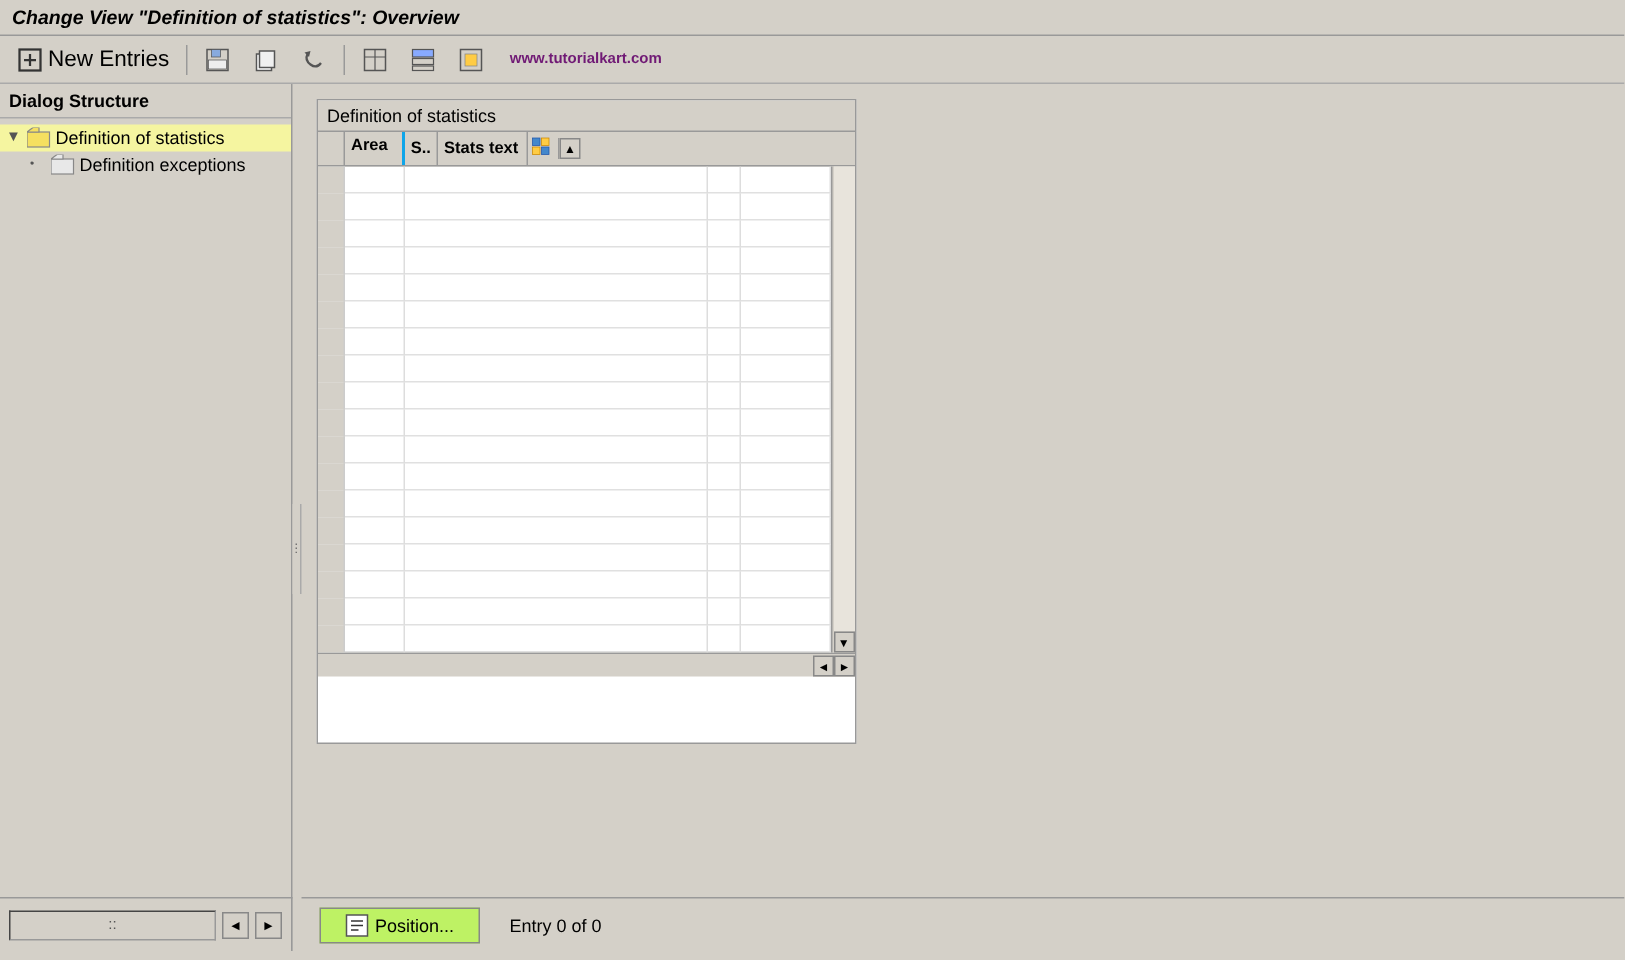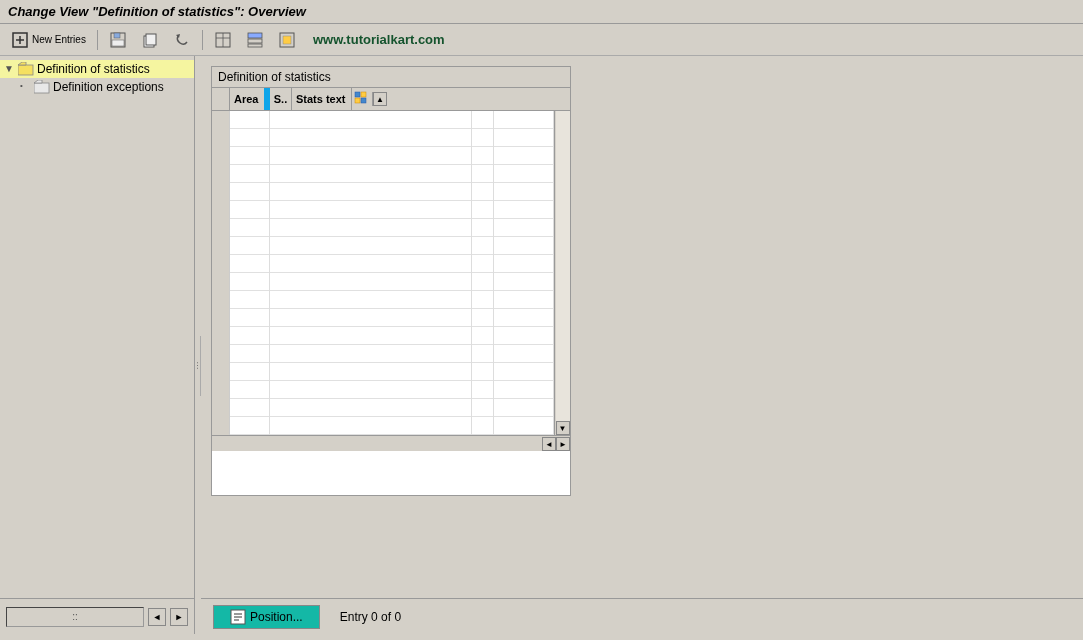--- a/index.html
+++ b/index.html
@@ -35,34 +35,34 @@
     }
 
     .toolbar-btn {
       display: inline-flex;
       align-items: center;
       gap: 3px;
       background: #d4d0c8;
       border: 1px solid transparent;
       padding: 2px 4px;
       cursor: pointer;
-      font-size: 10px;
+      font-size: 15px;
       color: #000;
     }
 
     .toolbar-separator {
       width: 1px;
       height: 20px;
       background: #999;
       margin: 0 2px;
     }
 
     .watermark {
-      color: #14532d;
-      font-size: 13px;
+      color: #701a75;
+      font-size: 10px;
       font-weight: bold;
       margin-left: 8px;
     }
 
     
     .dialog-structure {
       width: 195px;
       background: #d4d0c8;
       border-right: 1px solid #999;
       padding: 0;
@@ -143,24 +143,24 @@
       min-width: 18px;
       background: #d4d0c8;
       border-right: 1px solid #999;
       height: 22px;
     }
 
     .col-area {
       width: 40px;
       min-width: 40px;
       padding: 3px 4px;
-      border-right: 6px solid #0ea5e9;
+      border-right: 2px solid #0ea5e9;
       height: 22px;
       display: flex;
-      align-items: center;
+      align-items: flex-start;
     }
 
     .col-stats-area-text {
       flex: 1;
       padding: 3px 4px;
       border-right: 1px solid #999;
       height: 22px;
       display: flex;
       align-items: center;
     }
@@ -219,21 +219,21 @@
       background: #d4d0c8;
       border: 1px solid #888;
       display: flex;
       align-items: center;
       justify-content: center;
       cursor: pointer;
       font-size: 9px;
     }
 
     .position-btn {
-      background: #14b8a6;
+      background: #bef264;
       border: 1px solid #888;
       padding: 3px 16px;
       cursor: pointer;
       font-size: 12px;
       display: flex;
       align-items: center;
       gap: 4px;
     }
 
     .entry-count {
@@ -306,20 +306,21 @@
       <rect x="5" y="5" width="8" height="8" fill="#ffcc44" stroke="#888" stroke-width="0.5"></rect>
     </svg>
   </button>
 
   <div class="watermark">www.tutorialkart.com</div>
 </div>
 
 <div style="display:flex; height: calc(640px - 62px); position:relative;">
 
   <div class="dialog-structure">
+    <div class="dialog-structure-title">Dialog Structure</div>
     <div class="tree-container">
 
       <div class="tree-item selected">
         <span class="tree-expand">▼</span>
         <span class="tree-folder">
           <svg viewBox="0 0 16 14">
             <rect x="0" y="3" width="15" height="10" fill="#f5e060" stroke="#888" stroke-width="0.8"></rect>
             <path d="M0 3 L4 0 L8 0 L8 3 Z" fill="#f5e060" stroke="#888" stroke-width="0.8"></path>
           </svg>
         </span>

